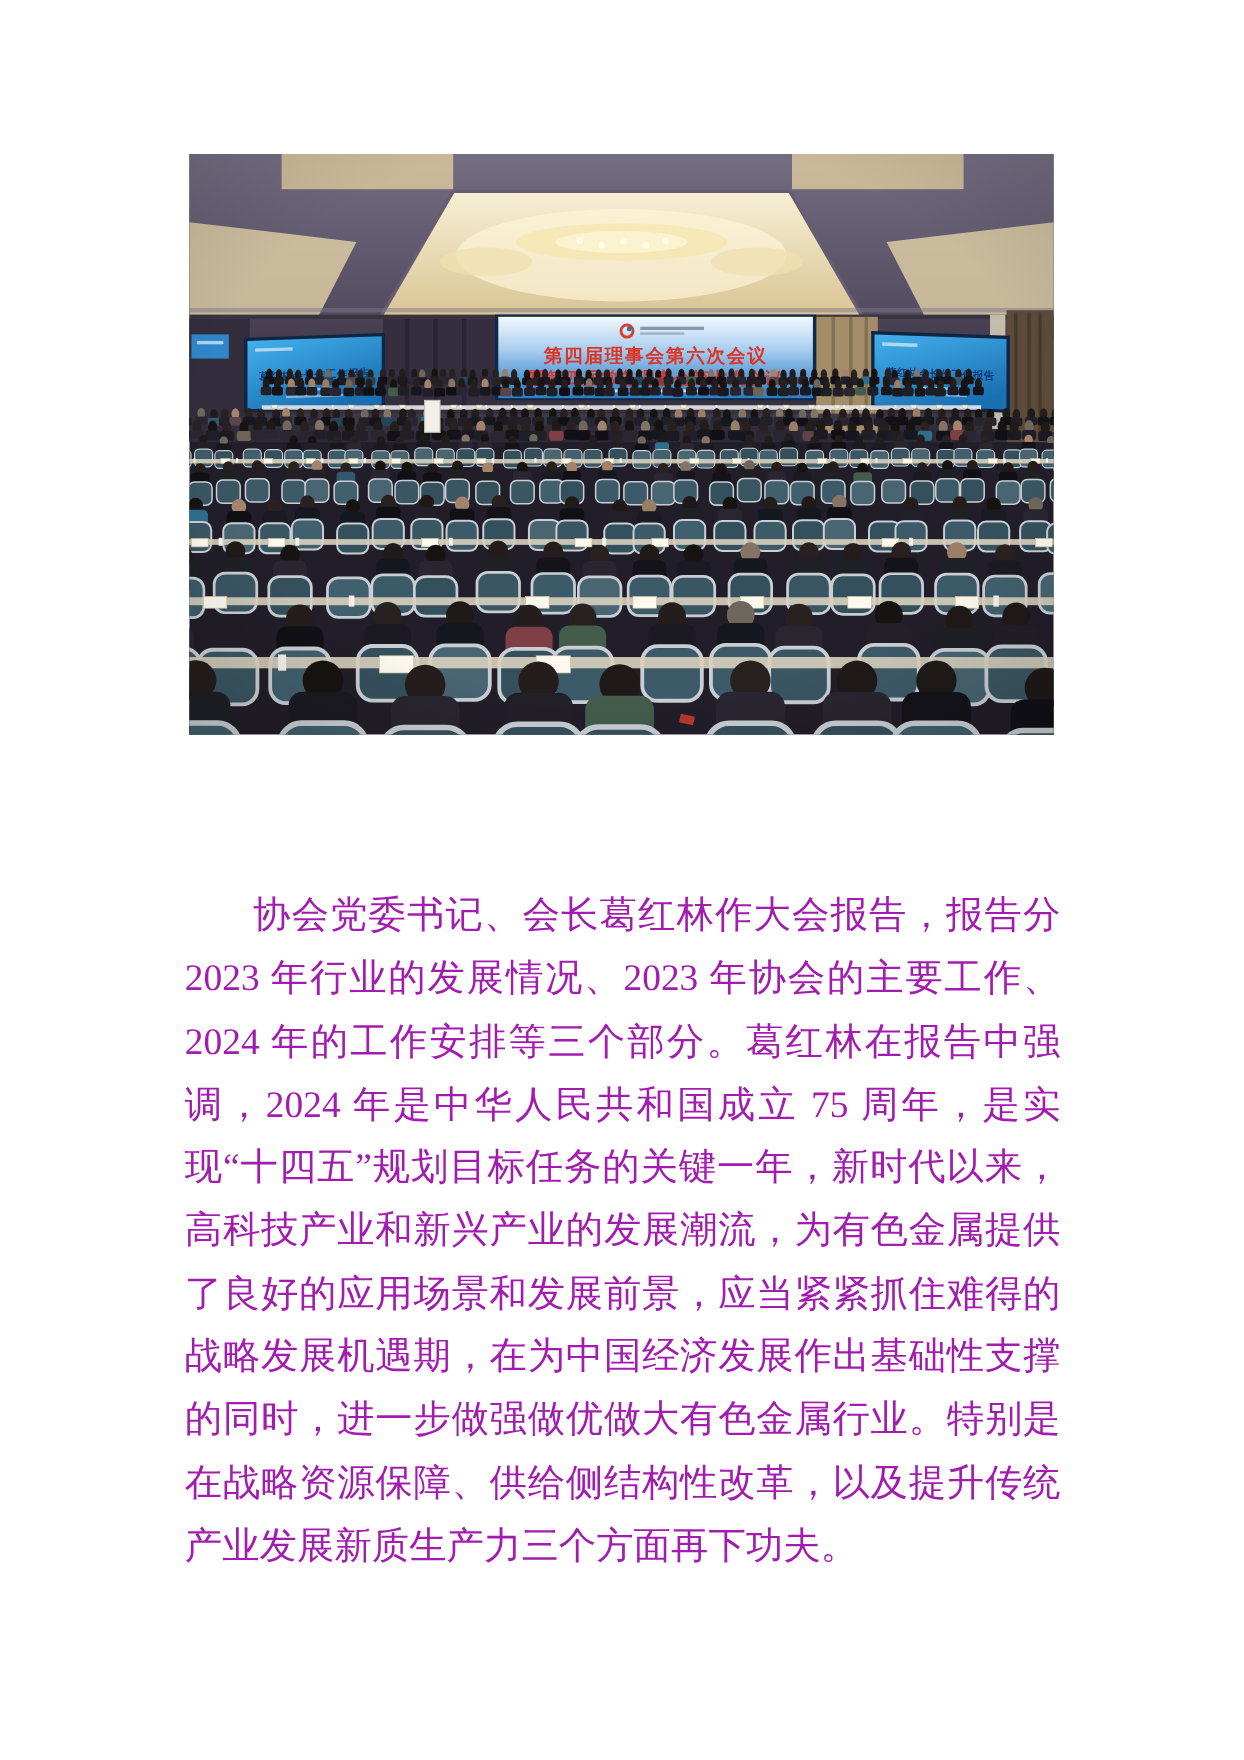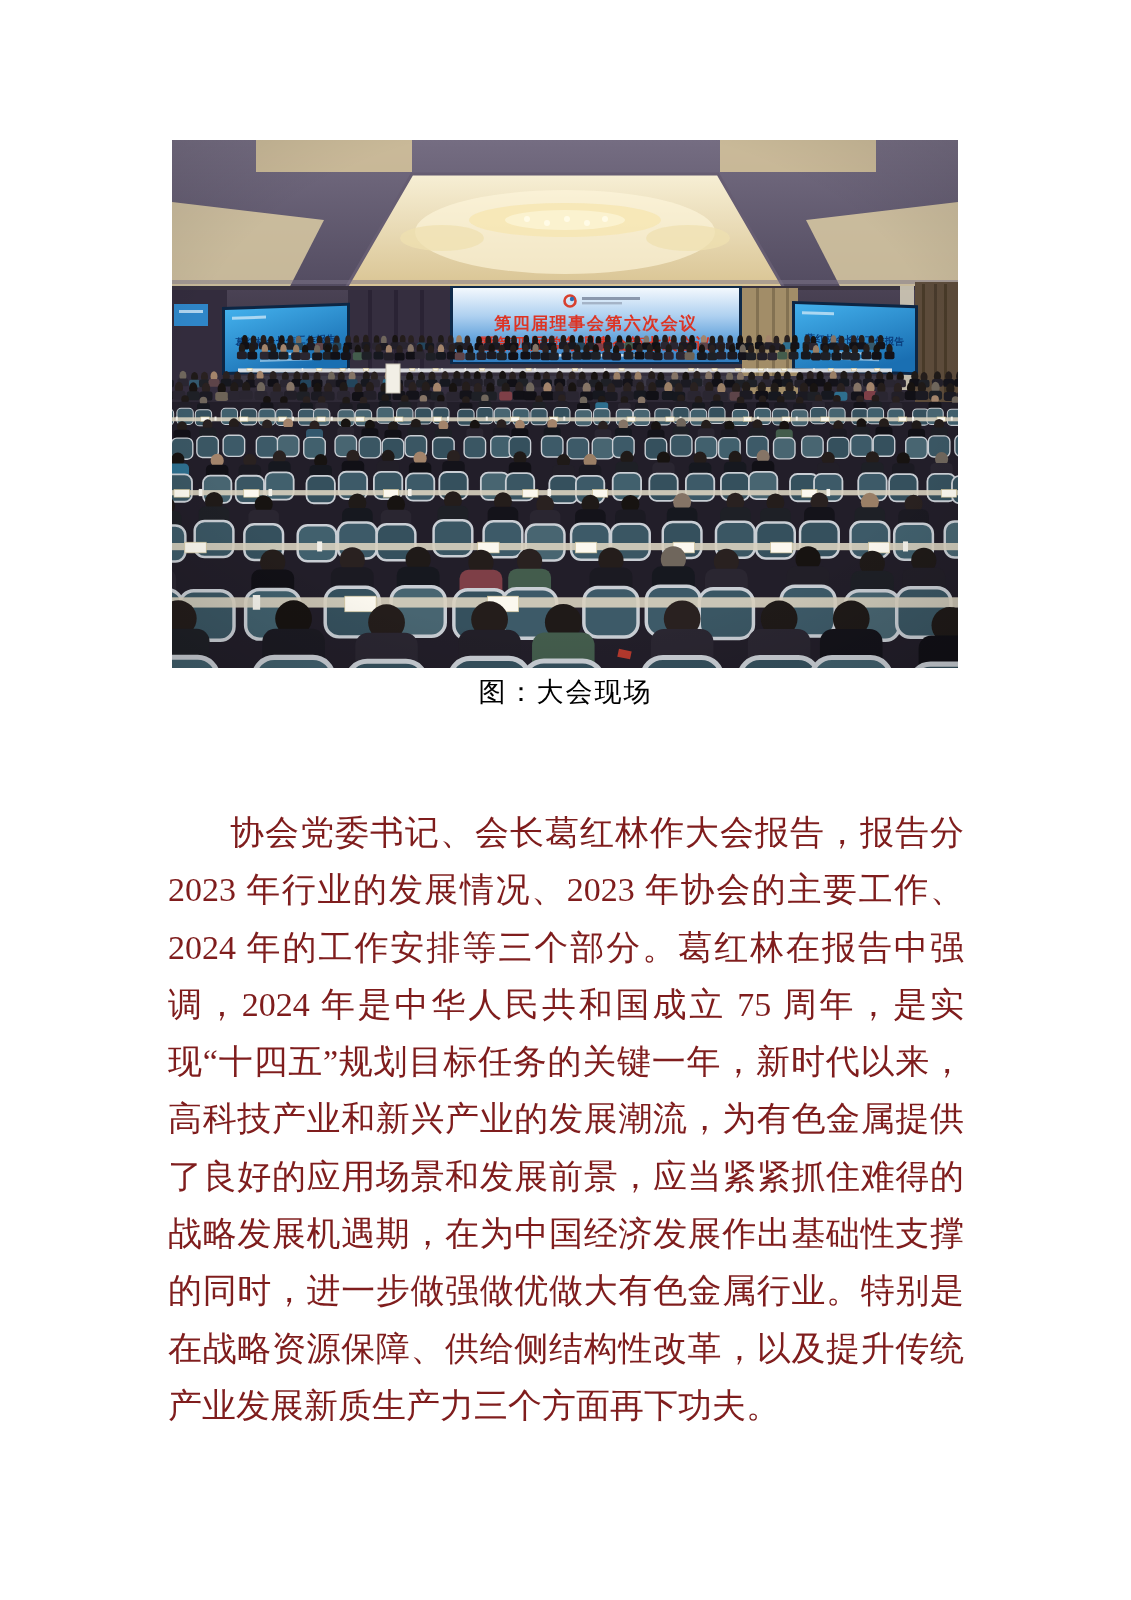--- a/index.html
+++ b/index.html
@@ -21,21 +21,21 @@
     text-align:center;
     font-size:27px;line-height:32px;
     letter-spacing:2px;
     color:#000;
   }
   .article{
     position:absolute;left:168px;top:770px;width:796px;
     font-size:34px;line-height:57.3px;
     text-align:justify;
     text-indent:62px;
-    color:#7f1d1d;
+    color:#a21caf;
   }
   .scrtitle{font-family:"Liberation Sans","DejaVu Sans",sans-serif;font-weight:bold;}
 </style>
 </head>
 <body>
 
 <div class="page">
 
   <figure class="photo-figure" style="margin:0">
     <svg id="photo-svg" viewBox="0 0 786 528" xmlns="http://www.w3.org/2000/svg">
@@ -1192,17 +1192,16 @@
         </g>
 
       <g>
         <rect x="214" y="224" width="14" height="29" fill="#f2efe6" stroke="#c6c0b2" stroke-width="1"></rect>
         <rect x="446" y="510" width="13" height="8" fill="#b5392d" transform="rotate(12 452 514)"></rect>
         <rect x="0" y="0" width="786" height="528" fill="url(#vig)"></rect>
       </g>
     </svg>
   </figure>
 
-  <figcaption class="caption">图：大会现场</figcaption>
 
   <p class="article">协会党委书记、会长葛红林作大会报告，报告分 2023 年行业的发展情况、2023 年协会的主要工作、2024 年的工作安排等三个部分。葛红林在报告中强调，2024 年是中华人民共和国成立 75 周年，是实现“十四五”规划目标任务的关键一年，新时代以来，高科技产业和新兴产业的发展潮流，为有色金属提供了良好的应用场景和发展前景，应当紧紧抓住难得的战略发展机遇期，在为中国经济发展作出基础性支撑的同时，进一步做强做优做大有色金属行业。特别是在战略资源保障、供给侧结构性改革，以及提升传统产业发展新质生产力三个方面再下功夫。</p>
 
 </div>
 
 </body></html>

